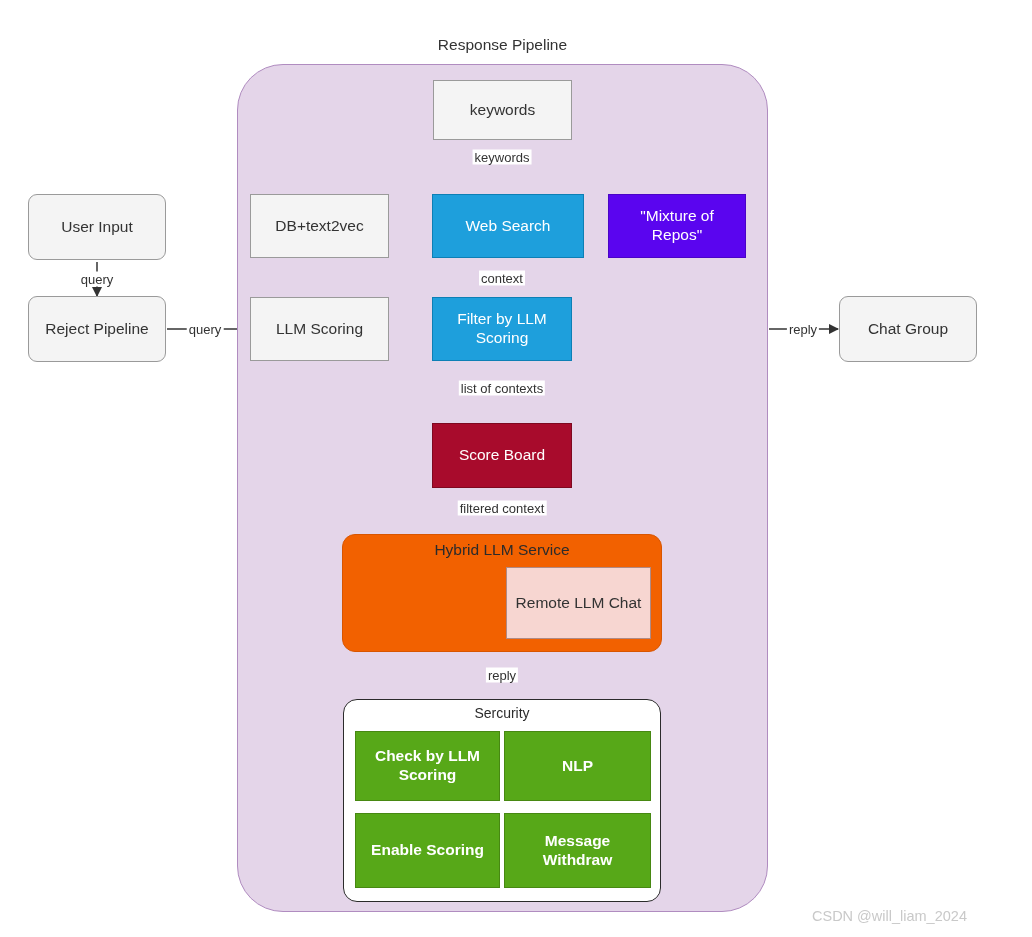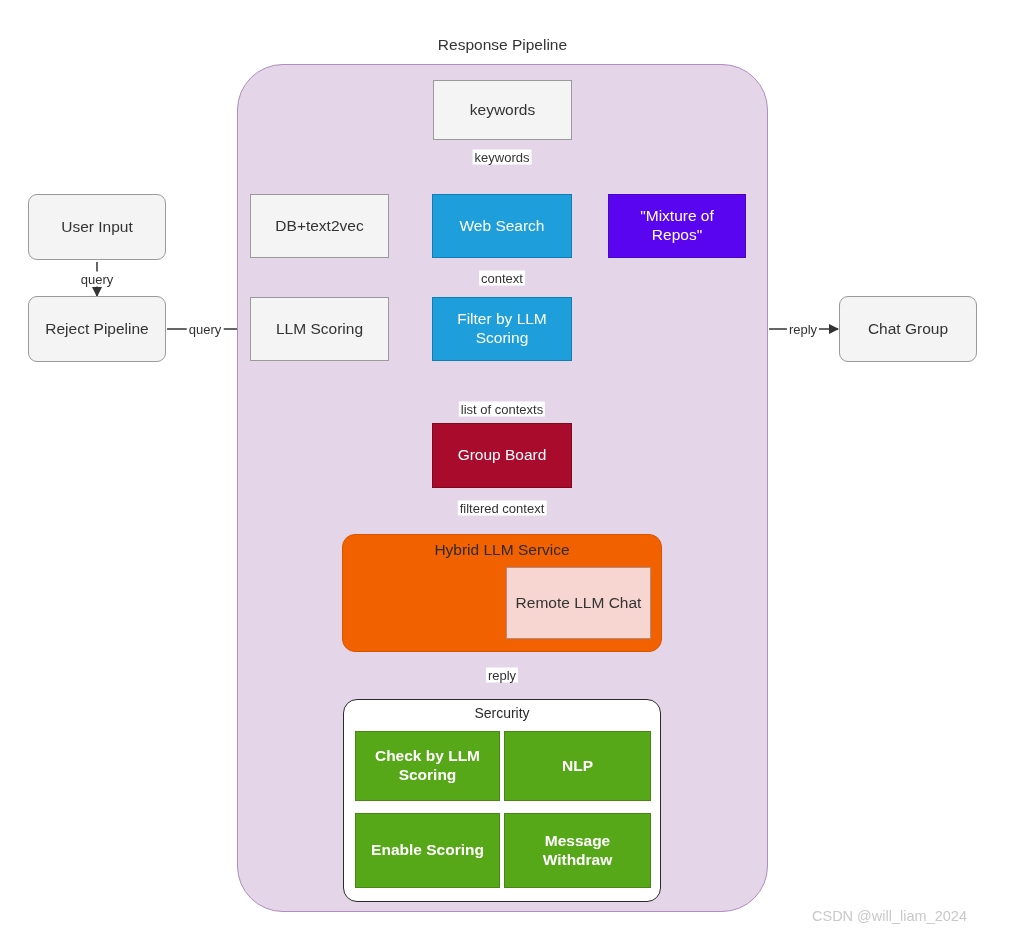--- a/index.html
+++ b/index.html
@@ -132,38 +132,38 @@
   </div>
 
   <div class="node plain" style="left:433px;top:80px;width:139px;height:60px;">
     <span class="lbl">keywords</span>
   </div>
 
   <div class="node plain" style="left:250px;top:194px;width:139px;height:64px;">
     <span class="lbl">DB+text2vec</span>
   </div>
 
-  <div class="node blue" style="left:432px;top:194px;width:140px;height:64px;">
+  <div class="node blue" style="left:432px;top:194px;width:152px;height:64px;">
     <span class="lbl">Web Search</span>
   </div>
 
   <div class="node purple" style="left:608px;top:194px;width:138px;height:64px;">
     <span class="lbl">"Mixture of Repos"</span>
   </div>
 
   <div class="node plain" style="left:250px;top:297px;width:139px;height:64px;">
     <span class="lbl">LLM Scoring</span>
   </div>
 
   <div class="node blue" style="left:432px;top:297px;width:140px;height:64px;">
     <span class="lbl">Filter by LLM Scoring</span>
   </div>
 
   <div class="node darkred" style="left:432px;top:423px;width:140px;height:65px;">
-    <span class="lbl">Group Board</span>
+    <span class="lbl">Score Board</span>
   </div>
 
   <div class="group-hybrid" style="left:342px;top:534px;width:320px;height:118px;">
     <div class="grp-title">Hybrid LLM Service</div>
     <div class="node pink" style="left:163px;top:32px;width:145px;height:72px;">
       <span class="lbl">Remote LLM Chat</span>
     </div>
   </div>
 
   <div class="group-security" style="left:343px;top:699px;width:318px;height:203px;">
@@ -183,21 +183,21 @@
   </div>
 
   <div class="edge-label" style="left:97px;top:279px;">query</div>
 
   <div class="edge-label" style="left:205px;top:329px;">query</div>
 
   <div class="edge-label" style="left:502px;top:157px;">keywords</div>
 
   <div class="edge-label" style="left:502px;top:278px;">context</div>
 
-  <div class="edge-label" style="left:502px;top:409px;">list of contexts</div>
+  <div class="edge-label" style="left:502px;top:388px;">list of contexts</div>
 
   <div class="edge-label" style="left:502px;top:508px;">filtered context</div>
 
   <div class="edge-label" style="left:502px;top:675px;">reply</div>
 
   <div class="edge-label" style="left:803px;top:329px;">reply</div>
 
   <div class="watermark" style="left:812px;top:908px;">CSDN @will_liam_2024</div>
 
 </div>

